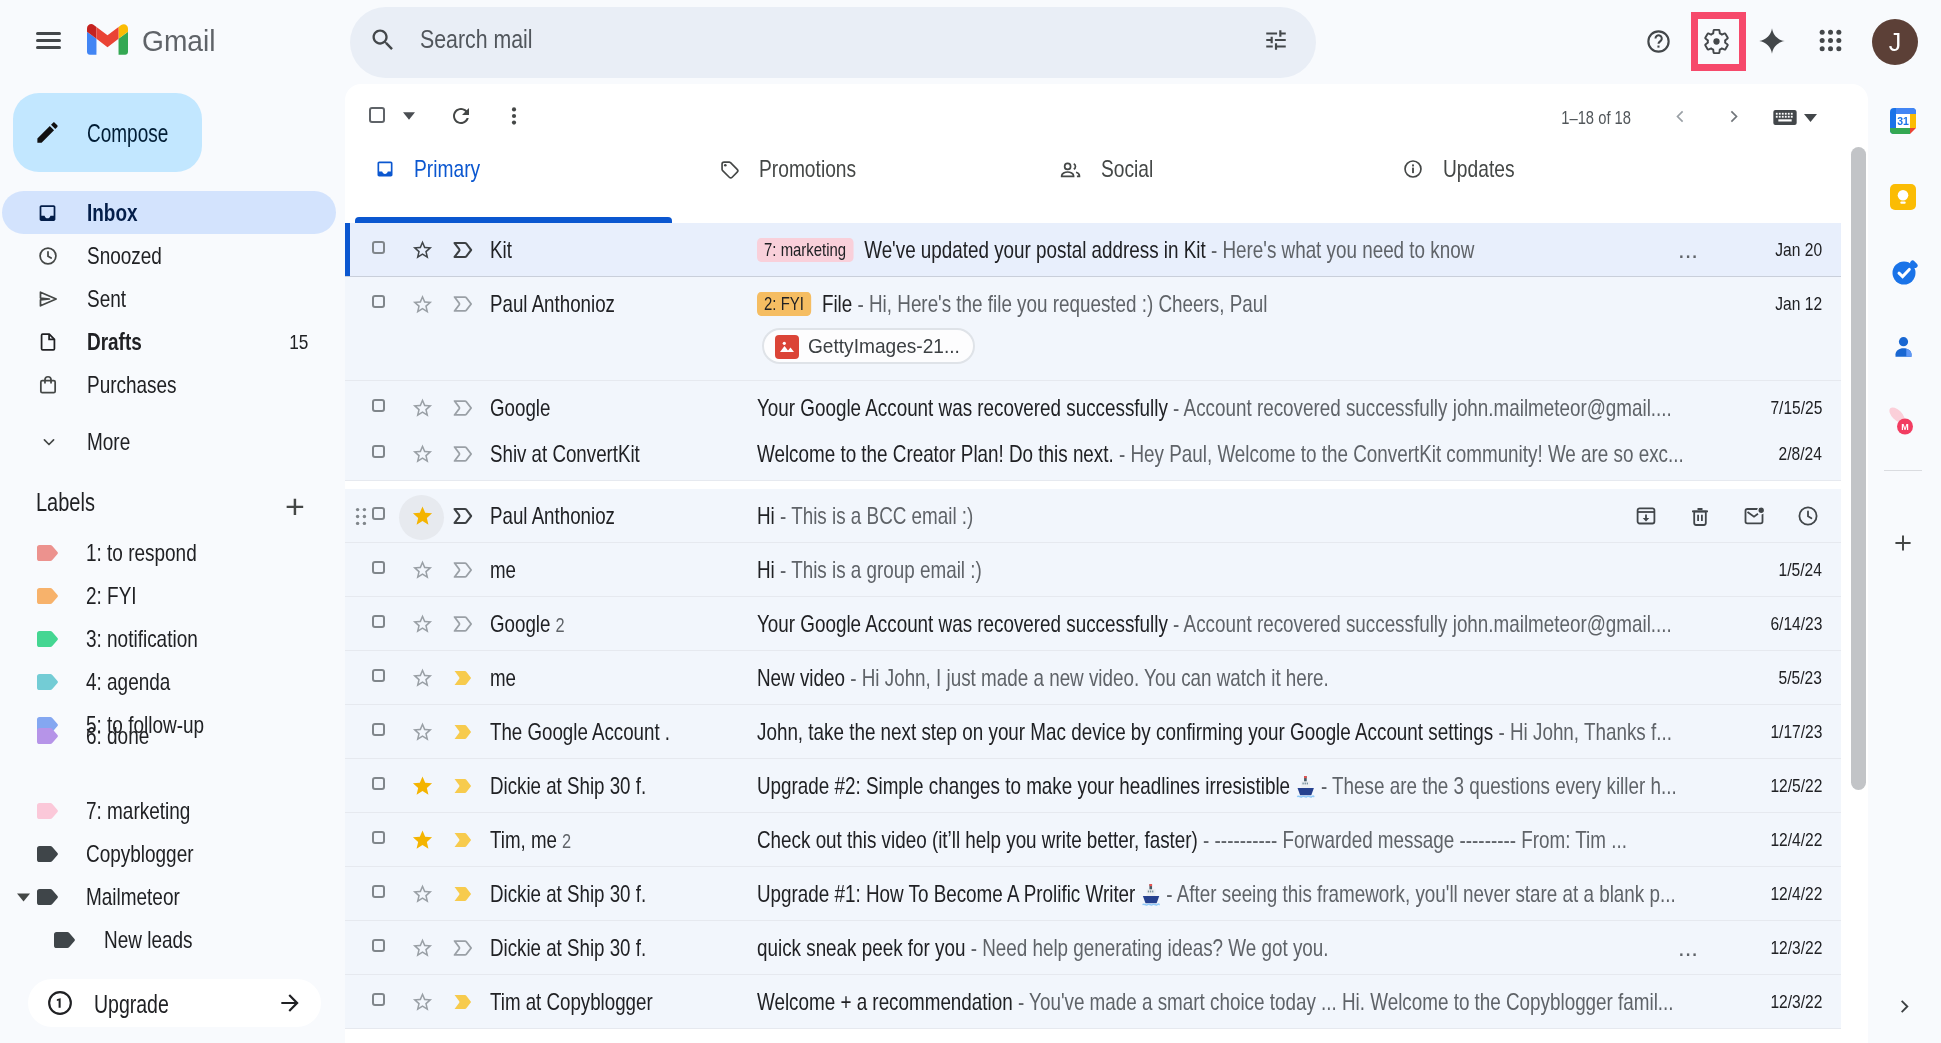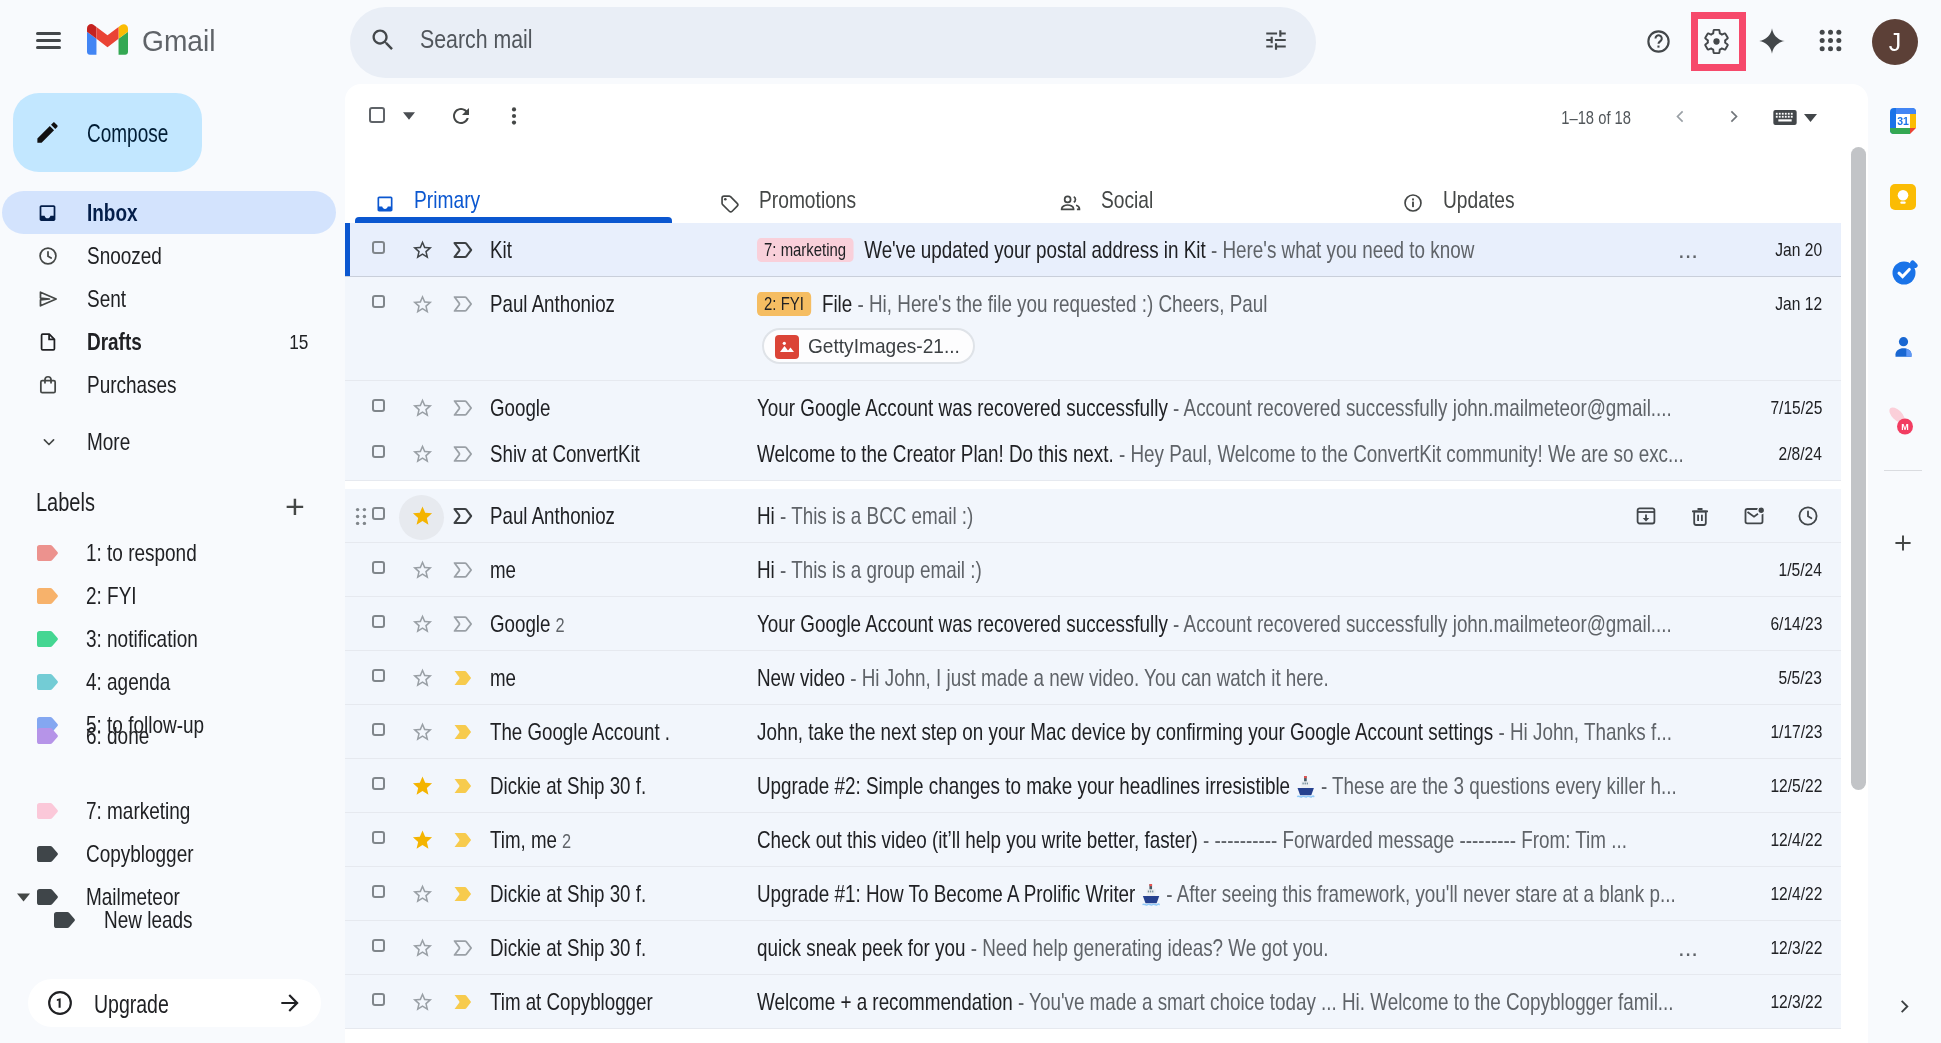--- a/index.html
+++ b/index.html
@@ -41,21 +41,21 @@
 
   
   #card { left:345px; top:84px; width:1523px; height:959px; background:#fff; border-radius:16px 16px 0 0; }
   #card .rel { position:absolute; }
 
   
   .cb { position:absolute; width:16px; height:16px; border:2px solid #5f6368; border-radius:3px; }
   #rows .cb { border-color:#80868b; }
 
   
-  .tab { position:absolute; top:72px; height:58px; display:flex; align-items:flex-end; }
+  .tab { position:absolute; top:56px; height:58px; display:flex; align-items:center; }
   .tab .ticon { margin-right:19px; }
   .tab .ttxt { font-size:24px; color:#444746; transform:scaleX(.8); transform-origin:0 50%; }
   #tab-underline { position:absolute; left:10px; top:133px; width:317px; height:6px; background:#0b57d0; border-radius:4px 4px 0 0; }
 
   
   .erow { position:absolute; left:0; width:1496px; height:54px; border-bottom:1px solid #e6e9ef; background:#f2f6fc; }
   .erow .cb { left:27px; top:18px; width:13px; height:13px; border-color:#80868b; }
   .erow.sel { background:#e8effc; border-bottom-color:#c9cfda; }
   .erow.sel::before { content:""; position:absolute; left:0; top:0; width:5px; height:100%; background:#0b57d0; }
   .erow .sender { position:absolute; left:145px; top:50%; transform:translateY(-50%) scaleX(.78); transform-origin:0 50%; font-size:24px; color:#202124; white-space:nowrap; }
@@ -220,21 +220,21 @@
   </div>
 <div class="lblrow abs" style="top:875px">
     <svg style="position:absolute;left:17px;top:18px" width="13" height="9" viewBox="0 0 16 10">
       <path fill="#444746" d="M0 0h16L8 10z"></path>
     </svg>
     <svg class="tag" width="22" height="18" viewBox="0 0 22 18">
       <path fill="#3f4549" d="M2.6 1h10.6c.8 0 1.6.35 2.1.95l5.2 6.1c.5.55.5 1.35 0 1.9l-5.2 6.1c-.5.6-1.3.95-2.1.95H2.6A2.6 2.6 0 010 14.4V3.6A2.6 2.6 0 012.6 1z"></path>
     </svg>
     <span class="lname">Mailmeteor</span>
   </div>
-<div class="lblrow abs" style="top:898px">
+<div class="lblrow abs" style="top:918px">
     <svg class="tag" style="left:54px" width="22" height="18" viewBox="0 0 22 18">
       <path fill="#3f4549" d="M2.6 1h10.6c.8 0 1.6.35 2.1.95l5.2 6.1c.5.55.5 1.35 0 1.9l-5.2 6.1c-.5.6-1.3.95-2.1.95H2.6A2.6 2.6 0 010 14.4V3.6A2.6 2.6 0 012.6 1z"></path>
     </svg>
     <span class="lname" style="left:104px">New leads</span>
   </div>
 
 <div id="upgrade" class="abs">
   <svg style="position:absolute;left:19px;top:11px" width="26" height="26" viewBox="0 0 24 24">
       <circle cx="12" cy="12" r="10" fill="none" stroke="#202124" stroke-width="2"></circle>
       <path fill="#202124" d="M12.6 7.6v8.8h-1.9v-6.7l-1.6.5V8.6l3.2-1z"></path>

